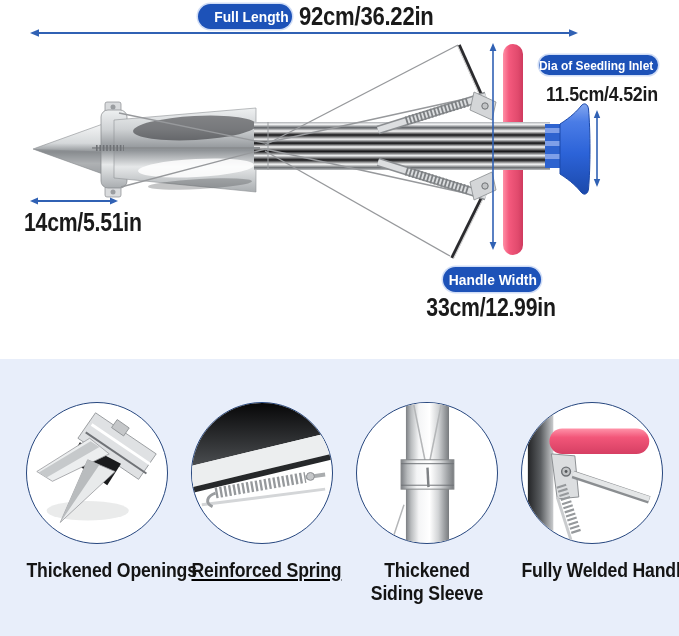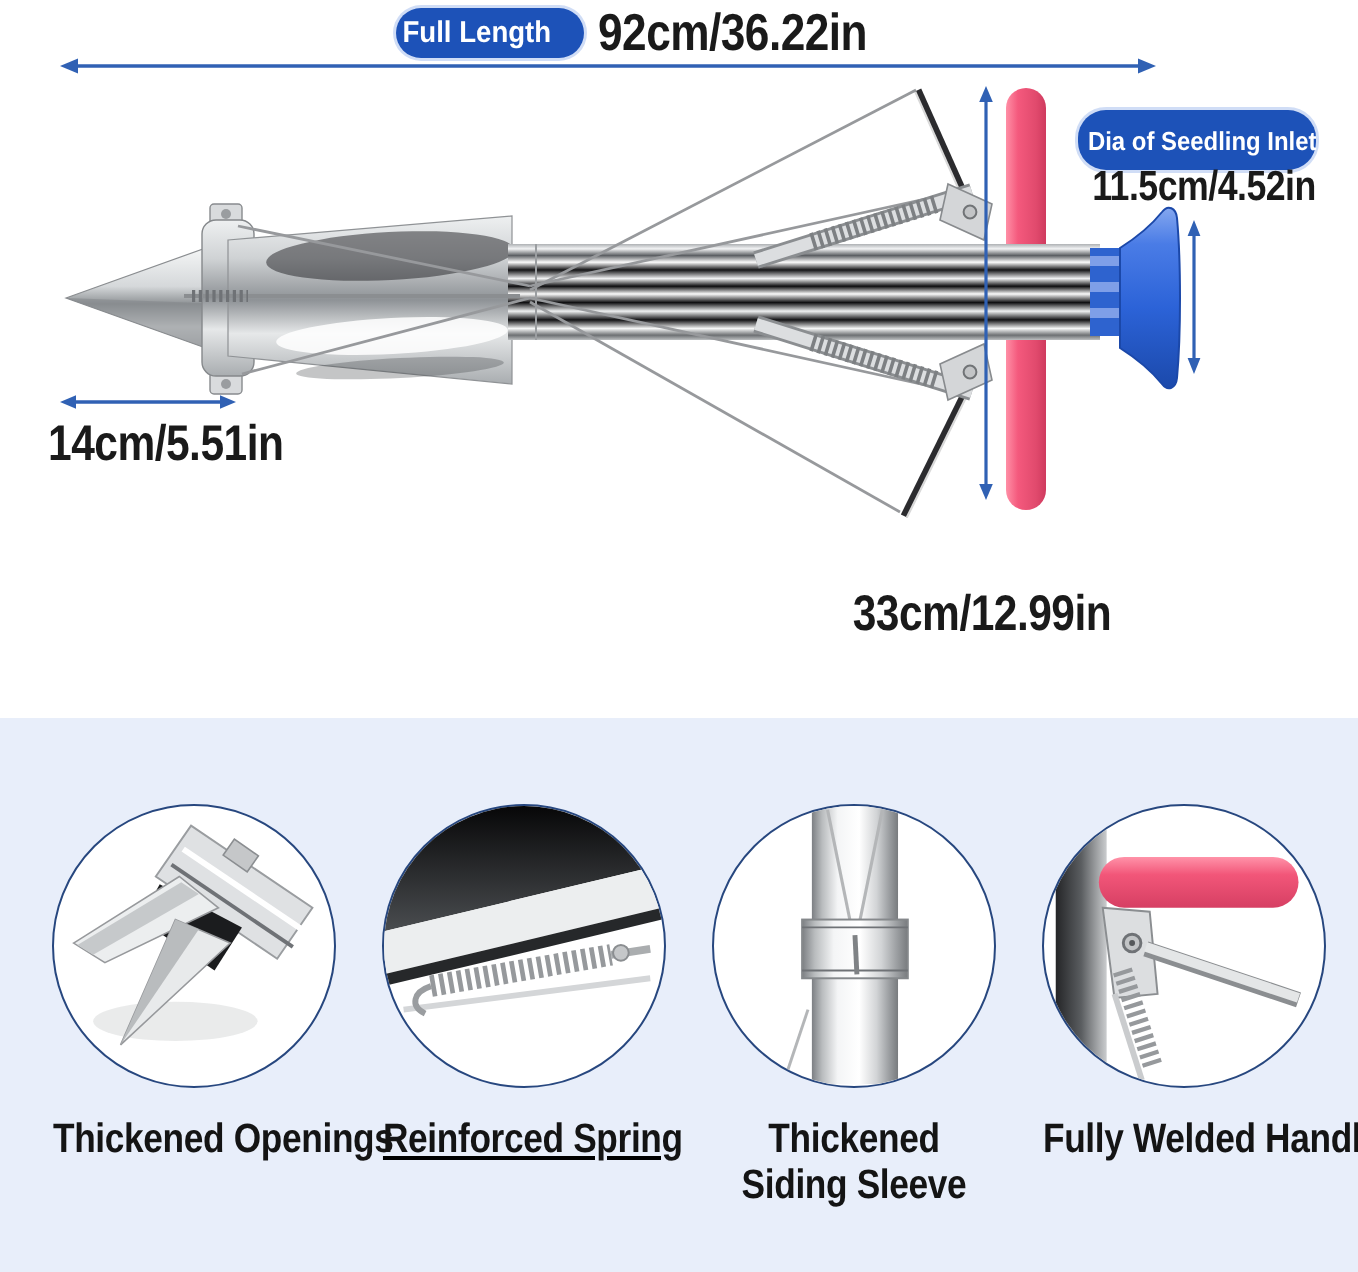--- a/index.html
+++ b/index.html
@@ -3,21 +3,21 @@
 <meta charset="utf-8">
 <style>
   html,body{margin:0;padding:0;background:#fff;}
   .stage{
     position:relative;width:679px;height:636px;overflow:hidden;
     font-family:"Liberation Sans",sans-serif;background:#ffffff;
   }
   .tool-svg{position:absolute;left:0;top:0;}
   .badge{
     position:absolute;background:#1d52b8;color:#ffffff;font-weight:700;
-    border-radius:14px;display:flex;align-items:center;justify-content:flex-start;
+    border-radius:14px;display:flex;align-items:center;justify-content:flex-end;
     box-shadow:0 0 0 1.5px rgba(150,180,235,.45);
   }
   .badge>span{display:inline-block;transform:scaleX(.92);white-space:nowrap;}
   .dim-value{
     position:absolute;color:#1a1a1a;font-weight:700;white-space:nowrap;
     letter-spacing:-0.3px;
   }
   .sx-left{transform:scaleX(.85);transform-origin:left center;}
   .sx-center{transform:scaleX(.85);transform-origin:center;text-align:center;}
   .bottom-section{
@@ -179,27 +179,30 @@
       <polygon points="597,110 593.8,118 600.2,118" stroke="none"></polygon>
       <polygon points="597,187 593.8,179 600.2,179" stroke="none"></polygon>
     </g>
   </svg>
 
   <div class="badge" style="left:198px;top:4px;width:94px;height:25px;font-size:15px;">
     <span>Full Length</span>
   </div>
   <div class="dim-value sx-left" style="left:299px;top:1px;font-size:26px;line-height:30px;">92cm/36.22in</div>
 
-  <div class="badge" style="left:539px;top:55px;width:119px;height:30px;font-size:13px;">
+  <div class="badge" style="left:539px;top:55px;width:119px;height:20px;font-size:13px;">
     <span>Dia of Seedling Inlet</span>
   </div>
   <div class="dim-value sx-center" style="left:532px;top:81px;width:140px;font-size:21px;line-height:25px;">11.5cm/4.52in</div>
 
   <div class="dim-value sx-left" style="left:24px;top:208px;font-size:25px;line-height:29px;">14cm/5.51in</div>
 
+  <div class="badge" style="left:443px;top:267px;width:98px;height:25px;font-size:15px;">
+    <span>Handle Width</span>
+  </div>
   <div class="dim-value sx-center" style="left:411px;top:293px;width:160px;font-size:25px;line-height:29px;">33cm/12.99in</div>
 
   <div class="bottom-section"></div>
 
   <div class="feature" style="left:15px;">
     <div class="feature-circle">
       <svg width="139" height="139" viewBox="0 0 142 142">
         <path d="M70,10 L132,52 L114,78 L52,36 Z" fill="#dfe1e3" stroke="#9a9da0" stroke-width="1"></path>
         <line x1="60" y1="30" x2="122" y2="72" stroke="#6f7276" stroke-width="2"></line>
         <line x1="66" y1="22" x2="128" y2="64" stroke="#ffffff" stroke-width="3"></line>

